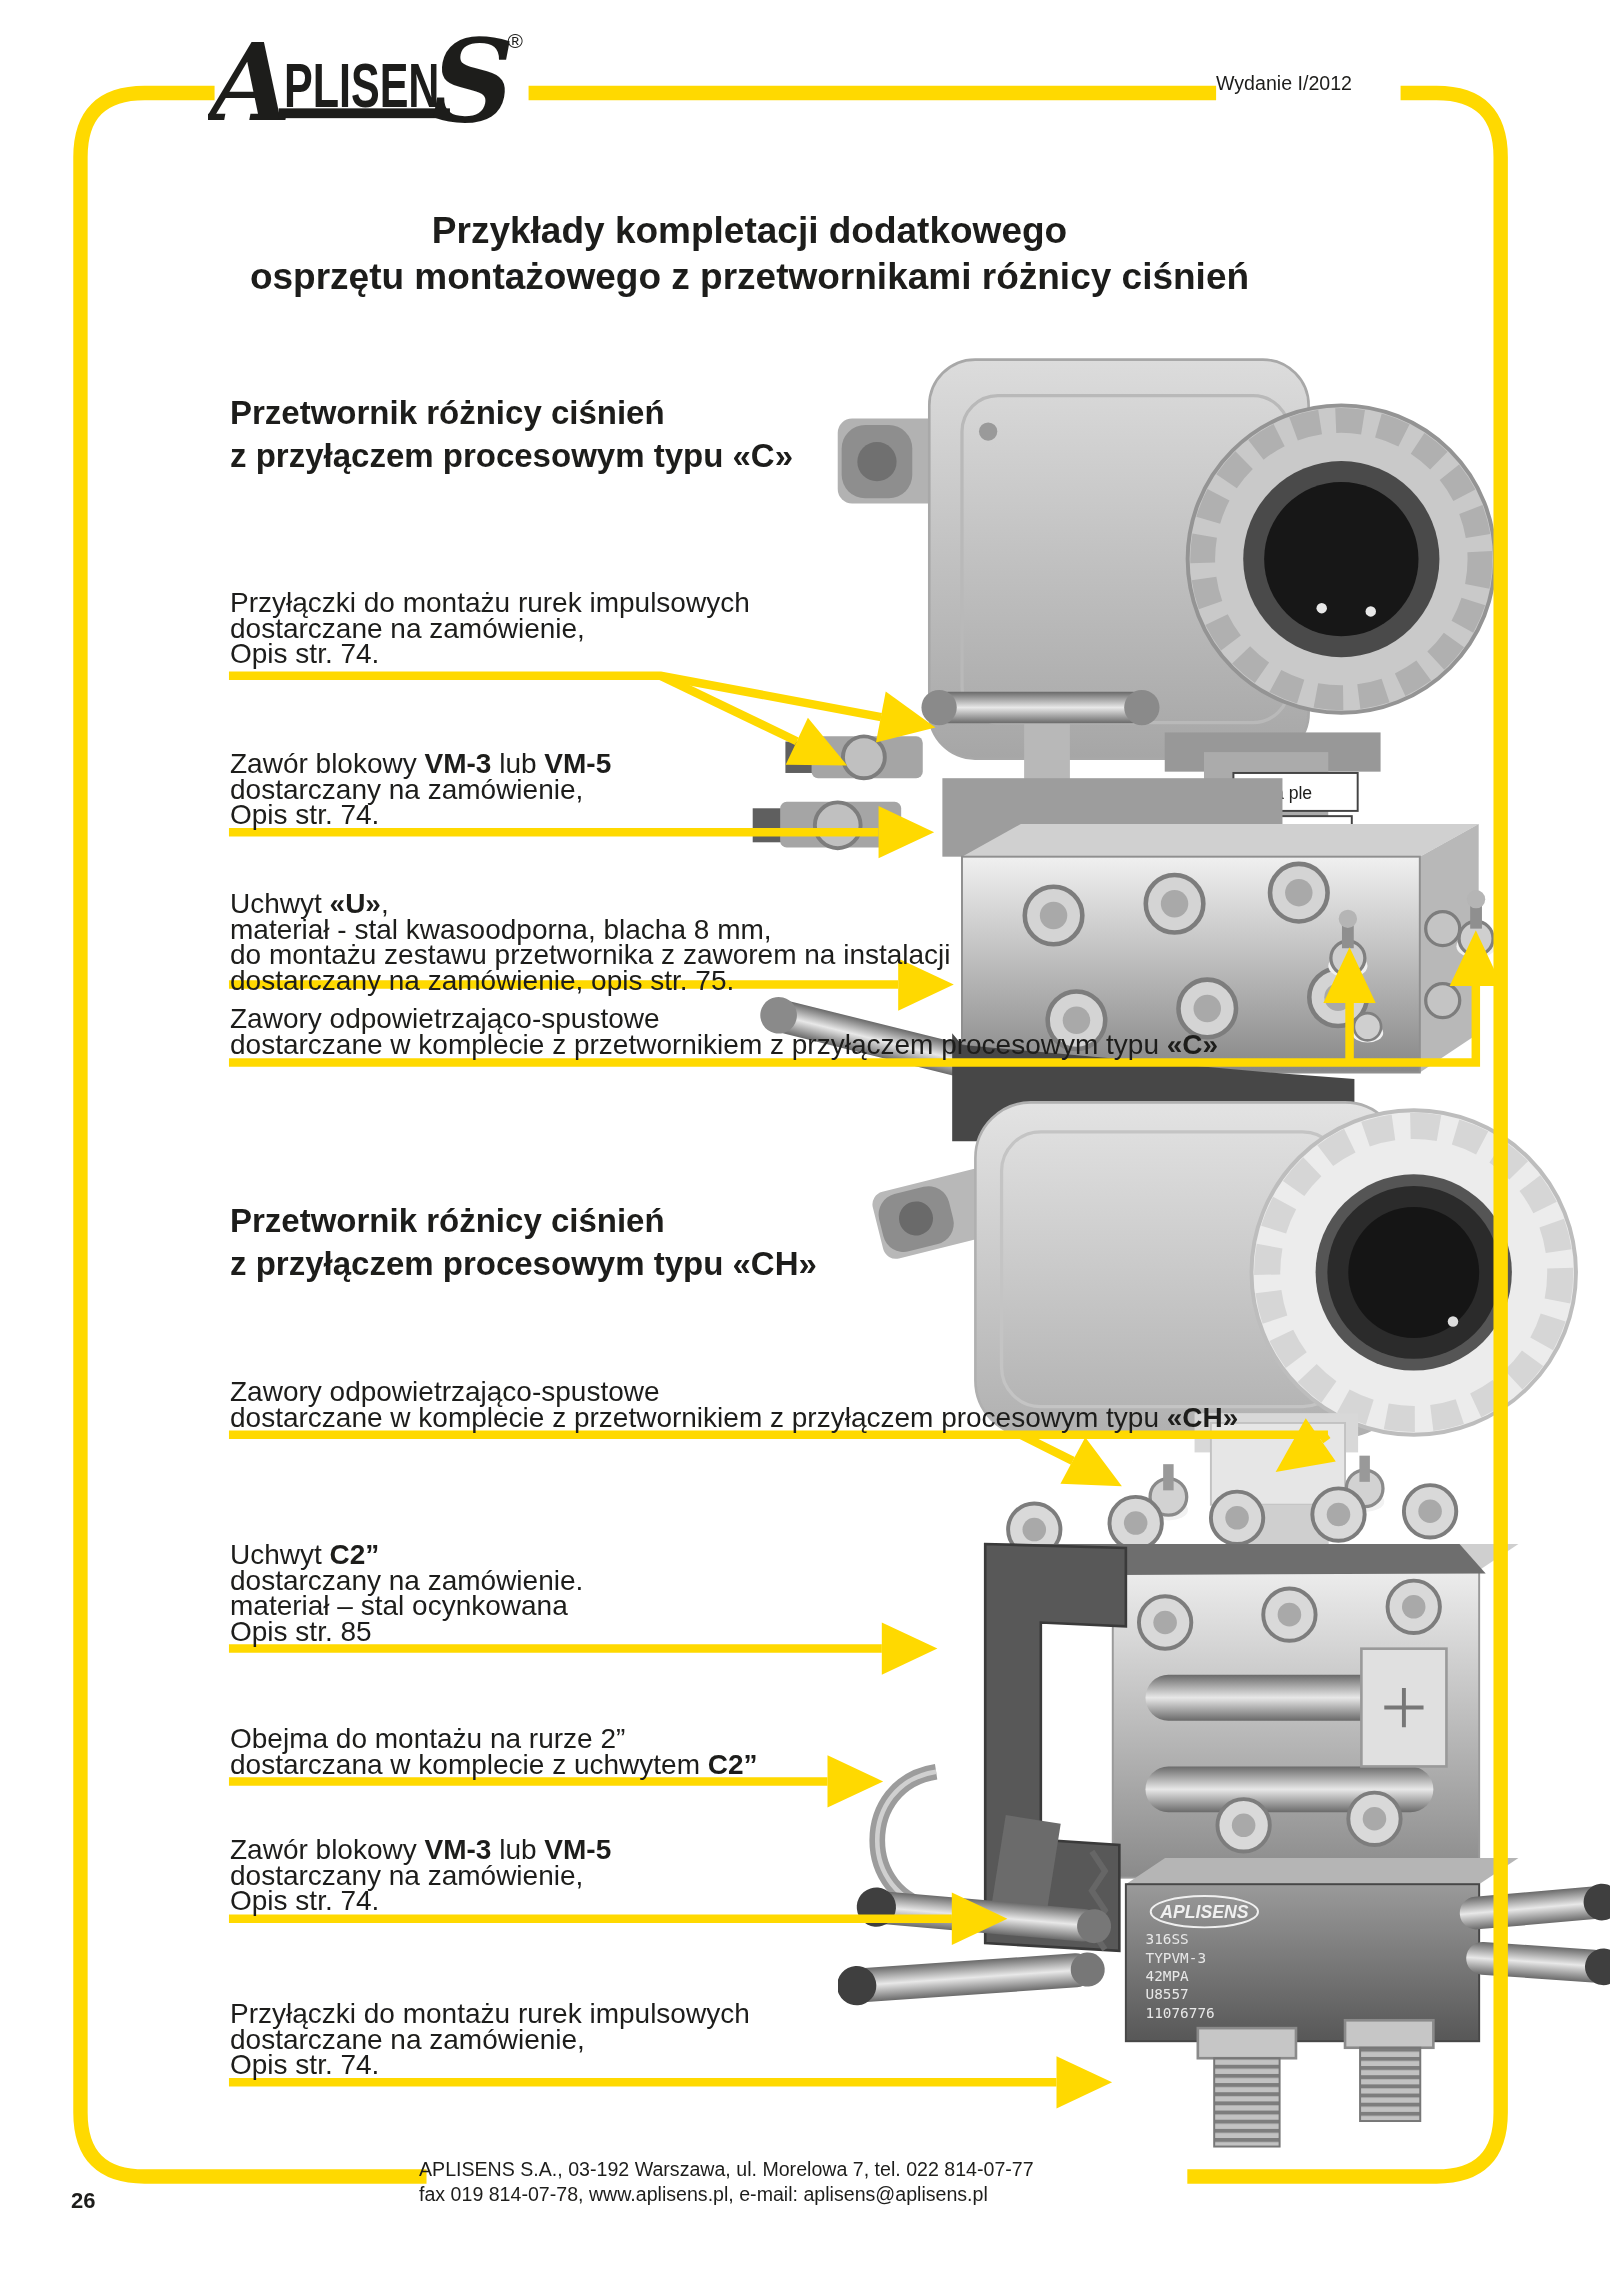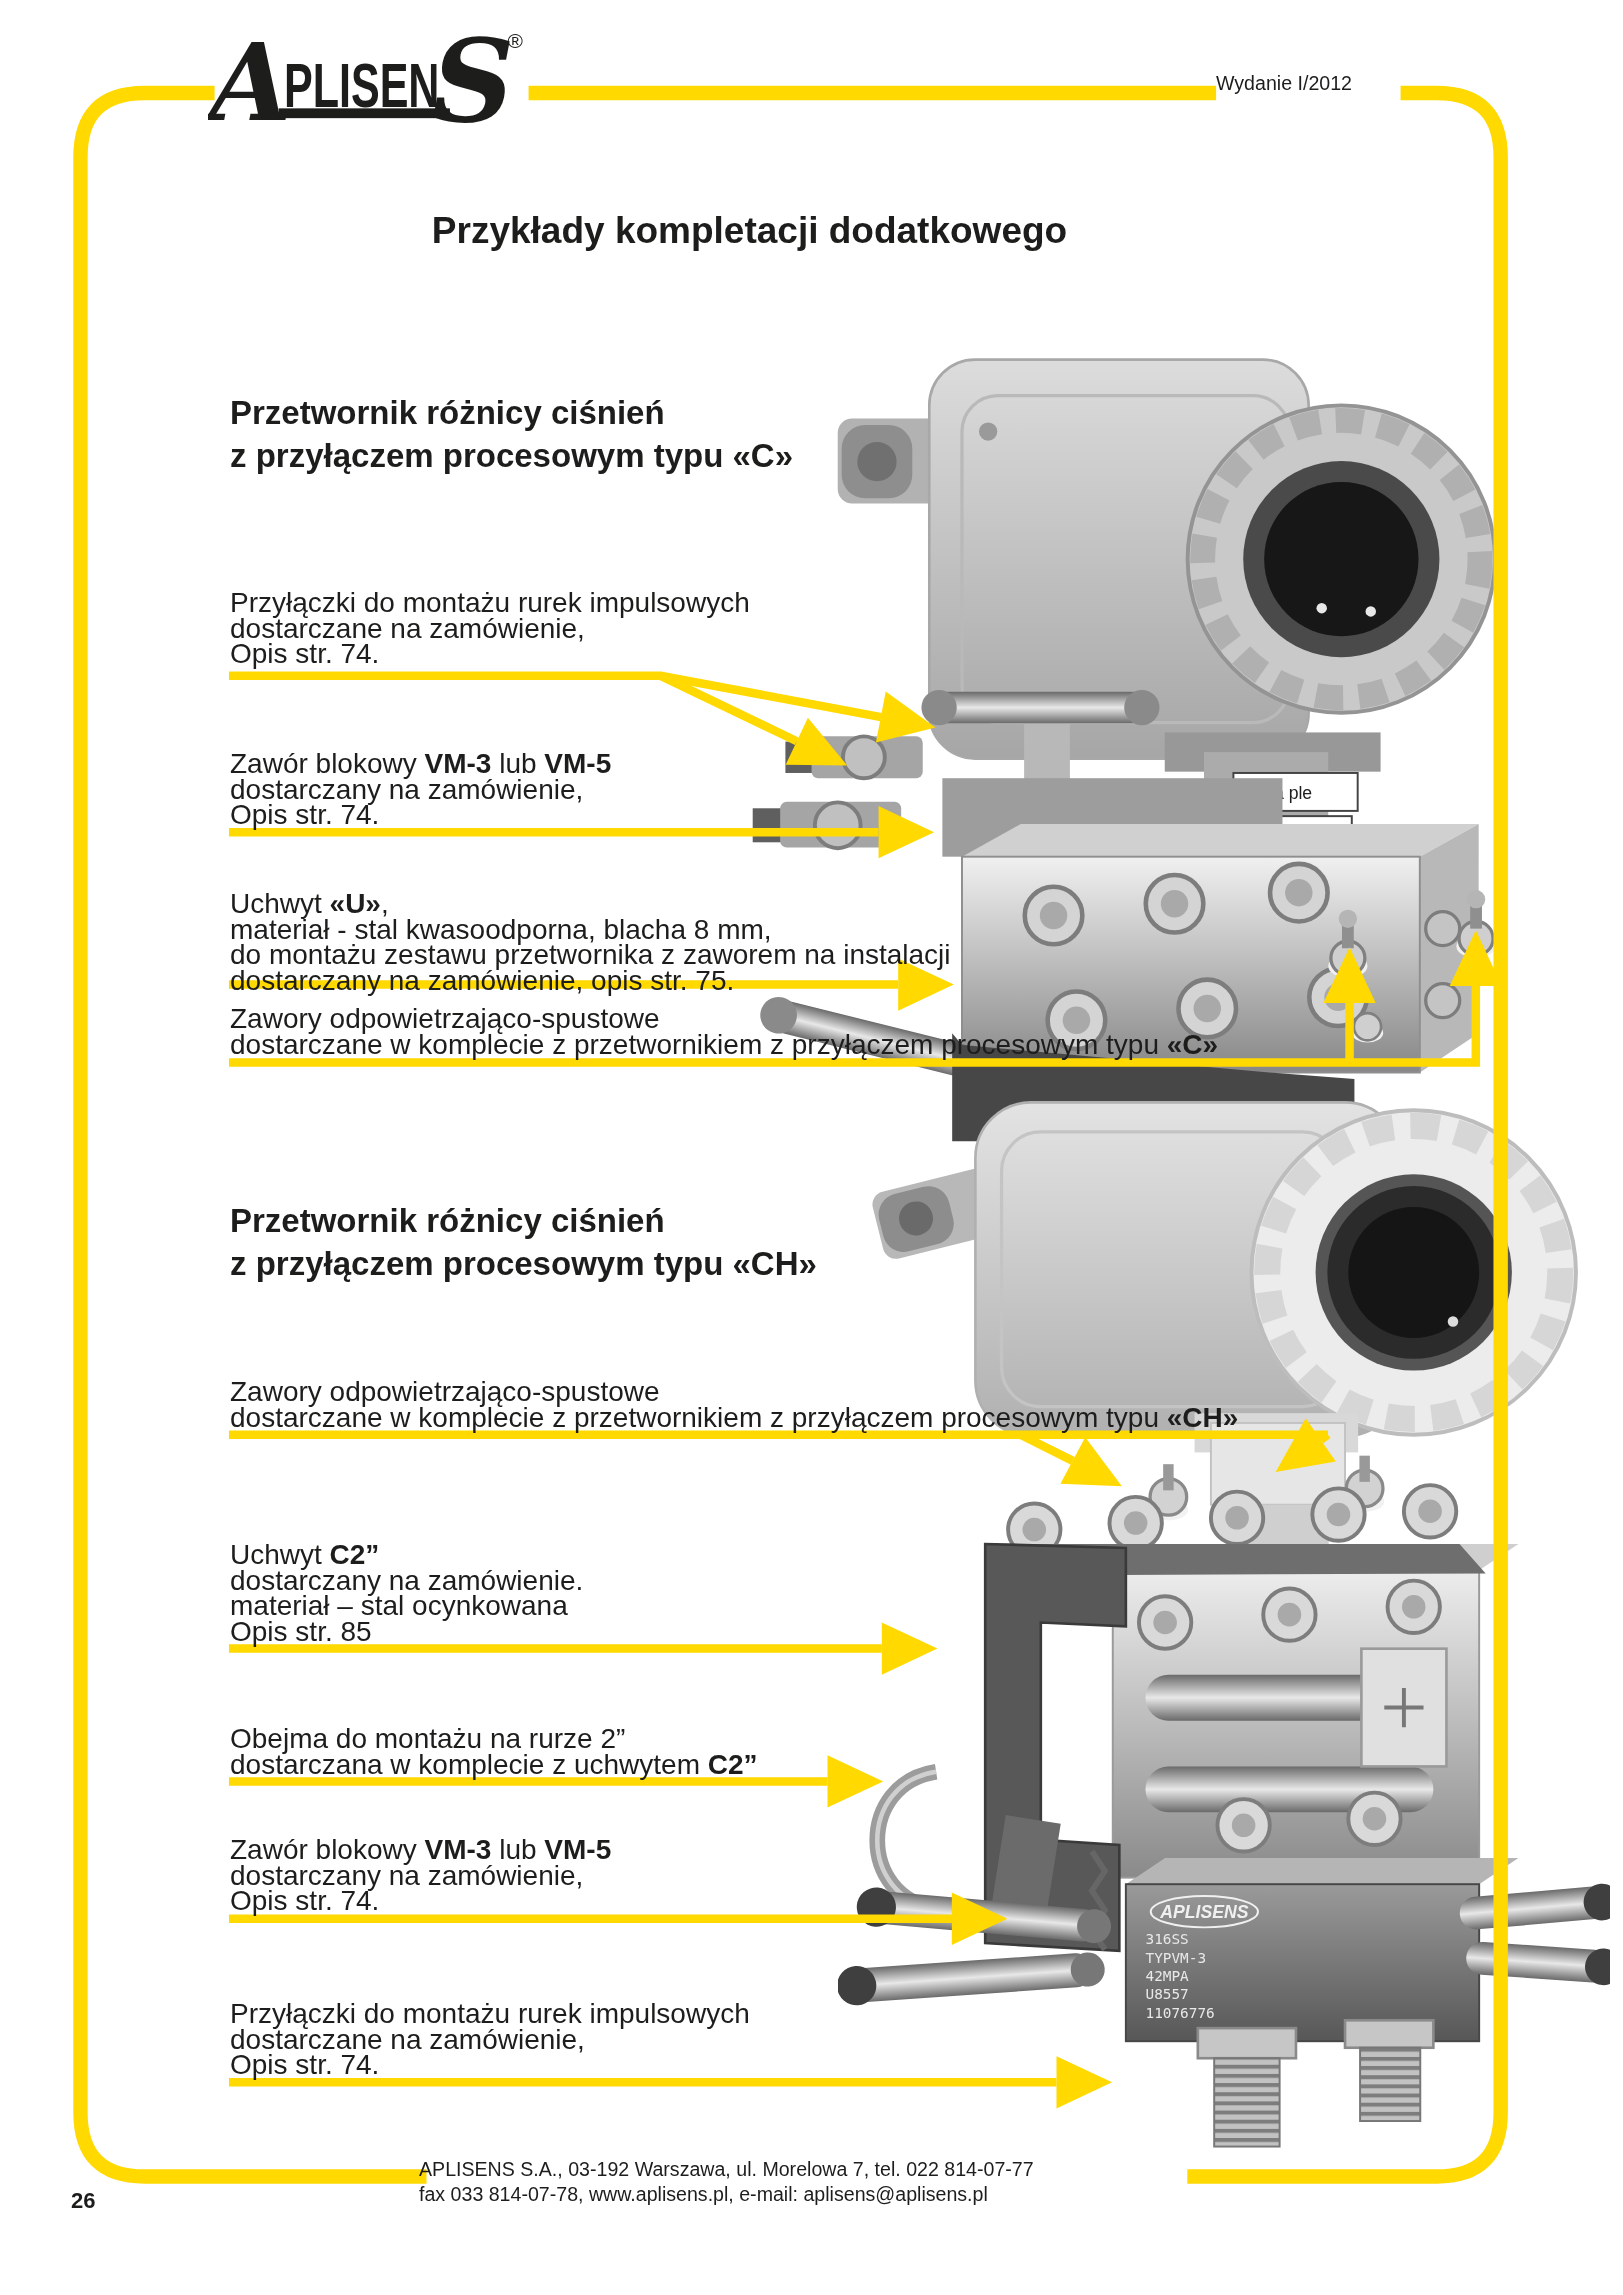--- a/index.html
+++ b/index.html
@@ -29,20 +29,21 @@
       <text x="116" y="150" font-family="Liberation Sans, sans-serif" font-weight="bold" font-size="97" textLength="238" lengthAdjust="spacingAndGlyphs">PLISEN</text>
       <text x="342" y="172" font-family="DejaVu Serif, serif" font-style="italic" font-weight="bold" font-size="175">S</text>
       <text x="458" y="60" font-size="32">®</text>
     </g>
   </svg>
 
   <div class="edition">Wydanie I/2012</div>
 
   <div class="title">
     <div>Przykłady kompletacji dodatkowego</div>
+    <div>osprzętu montażowego z przetwornikami różnicy ciśnień</div>
   </div>
 
   <div class="h2" style="top:391px;">
     <div>Przetwornik różnicy ciśnień</div>
     <div>z przyłączem procesowym typu «C»</div>
   </div>
 
   <div class="lbl" style="top:590px;">
       <div><span>Przyłączki do montażu rurek impulsowych</span></div>
       <div><span>dostarczane na zamówienie,</span></div>
@@ -355,19 +356,19 @@
       <polygon points="1950,2250 1996,2168 2042,2234"></polygon>
       <polygon points="1433,2520 1348,2480 1348,2560"></polygon>
       <polygon points="1350,2723 1265,2683 1265,2763"></polygon>
       <polygon points="1540,2933 1455,2893 1455,2973"></polygon>
       <polygon points="1700,3183 1615,3143 1615,3223"></polygon>
     </g>
   </svg>
 
   <div class="footer">
     <div>APLISENS S.A., 03-192 Warszawa, ul. Morelowa 7, tel. 022 814-07-77</div>
-    <div>fax 033 814-07-78,  www.aplisens.pl,  e-mail: aplisens@aplisens.pl</div>
+    <div>fax 019 814-07-78,  www.aplisens.pl,  e-mail: aplisens@aplisens.pl</div>
   </div>
 
   <div class="pagenum">26</div>
 
 </div>
 
 
 </body></html>

